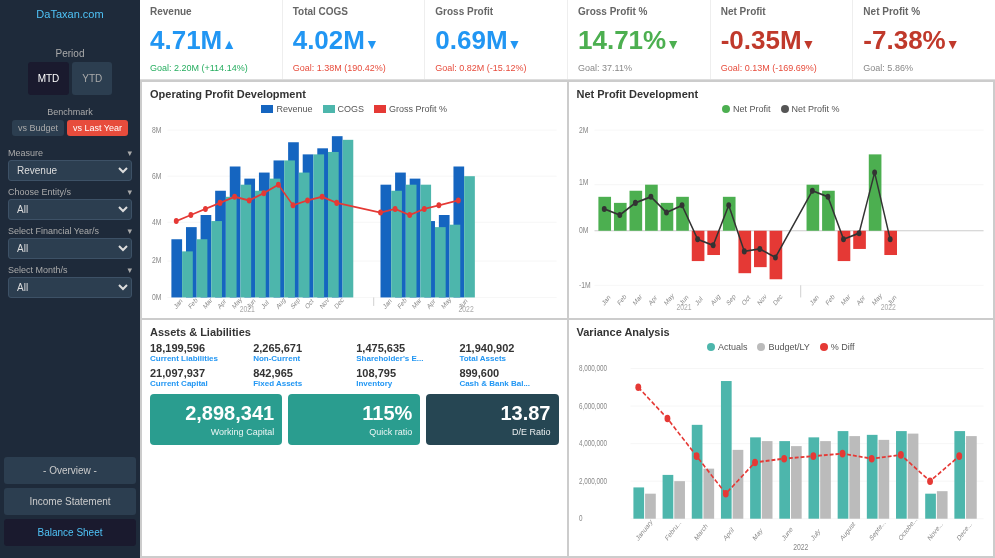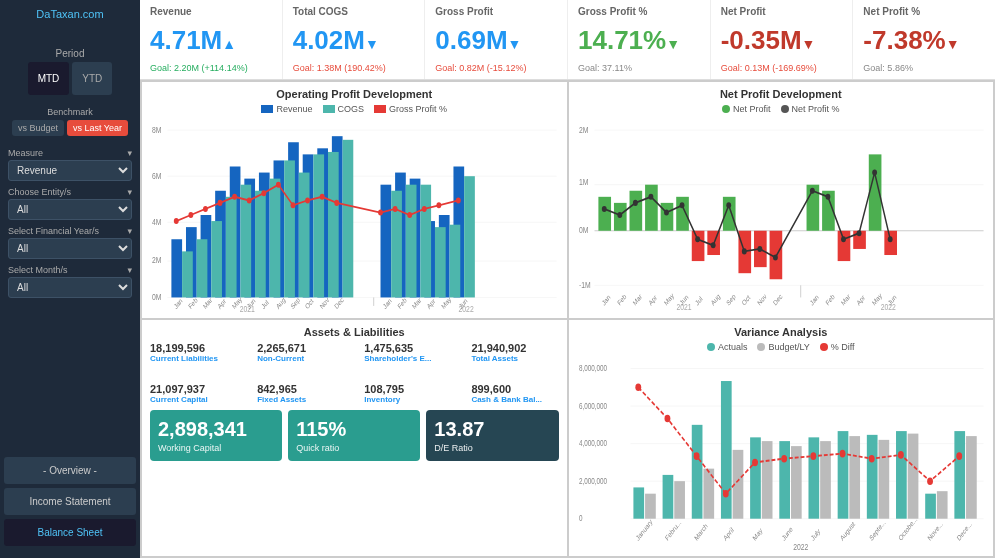--- a/index.html
+++ b/index.html
@@ -44,40 +44,40 @@
     .kpi-value.blue { color: #2196F3; }
     .kpi-value.green { color: #4caf50; }
     .kpi-value.dark-red { color: #c0392b; }
     .kpi-goal { font-size: 9px; color: #888; }
     .kpi-goal.green-text { color: #27ae60; }
     .kpi-goal.red-text { color: #e74c3c; }
 
     
     .charts-area { flex: 1; display: grid; grid-template-columns: 1fr 1fr; grid-template-rows: 1fr 1fr; gap: 2px; background: #ccc; padding: 2px; }
     .chart-panel { background: white; display: flex; flex-direction: column; padding: 6px 8px; overflow: hidden; }
-    .chart-title { font-size: 11px; font-weight: 700; color: #333; text-align: center; margin-bottom: 4px; }
+    .chart-title { font-size: 11px; font-weight: 700; color: #333; margin-bottom: 4px; }
 
     
     .legend { display: flex; gap: 10px; justify-content: center; margin-bottom: 4px; flex-wrap: wrap; }
     .legend-item { display: flex; align-items: center; gap: 3px; font-size: 9px; color: #555; }
     .legend-dot { width: 8px; height: 8px; border-radius: 50%; }
     .legend-rect { width: 12px; height: 8px; }
 
     
     .chart-svg-container { flex: 1; position: relative; }
     svg { width: 100%; height: 100%; }
 
     
-    .assets-grid { display: grid; grid-template-columns: 1fr 1fr 1fr 1fr; gap: 20px; margin-bottom: 6px; }
+    .assets-grid { display: grid; grid-template-columns: 1fr 1fr 1fr 1fr; gap: 4px; margin-bottom: 6px; }
     .asset-item { display: flex; flex-direction: column; }
     .asset-value { font-size: 11px; font-weight: 700; color: #333; }
     .asset-label { font-size: 8px; color: #2196F3; font-weight: 600; }
 
     .metrics-row { display: grid; grid-template-columns: 1fr 1fr 1fr; gap: 6px; }
-    .metric-card { background: #2a9d8f; color: white; border-radius: 4px; padding: 8px; text-align: left; }
+    .metric-card { background: #2a9d8f; color: white; border-radius: 4px; padding: 8px; text-align: right; }
     .metric-value { font-size: 20px; font-weight: 700; }
     .metric-label { font-size: 9px; opacity: 0.9; margin-top: 2px; }
   </style>
 </head>
 <body>
 
 <div class="main-container">
 
   <div class="sidebar">
     <div class="site-name">DaTaxan.com</div>

